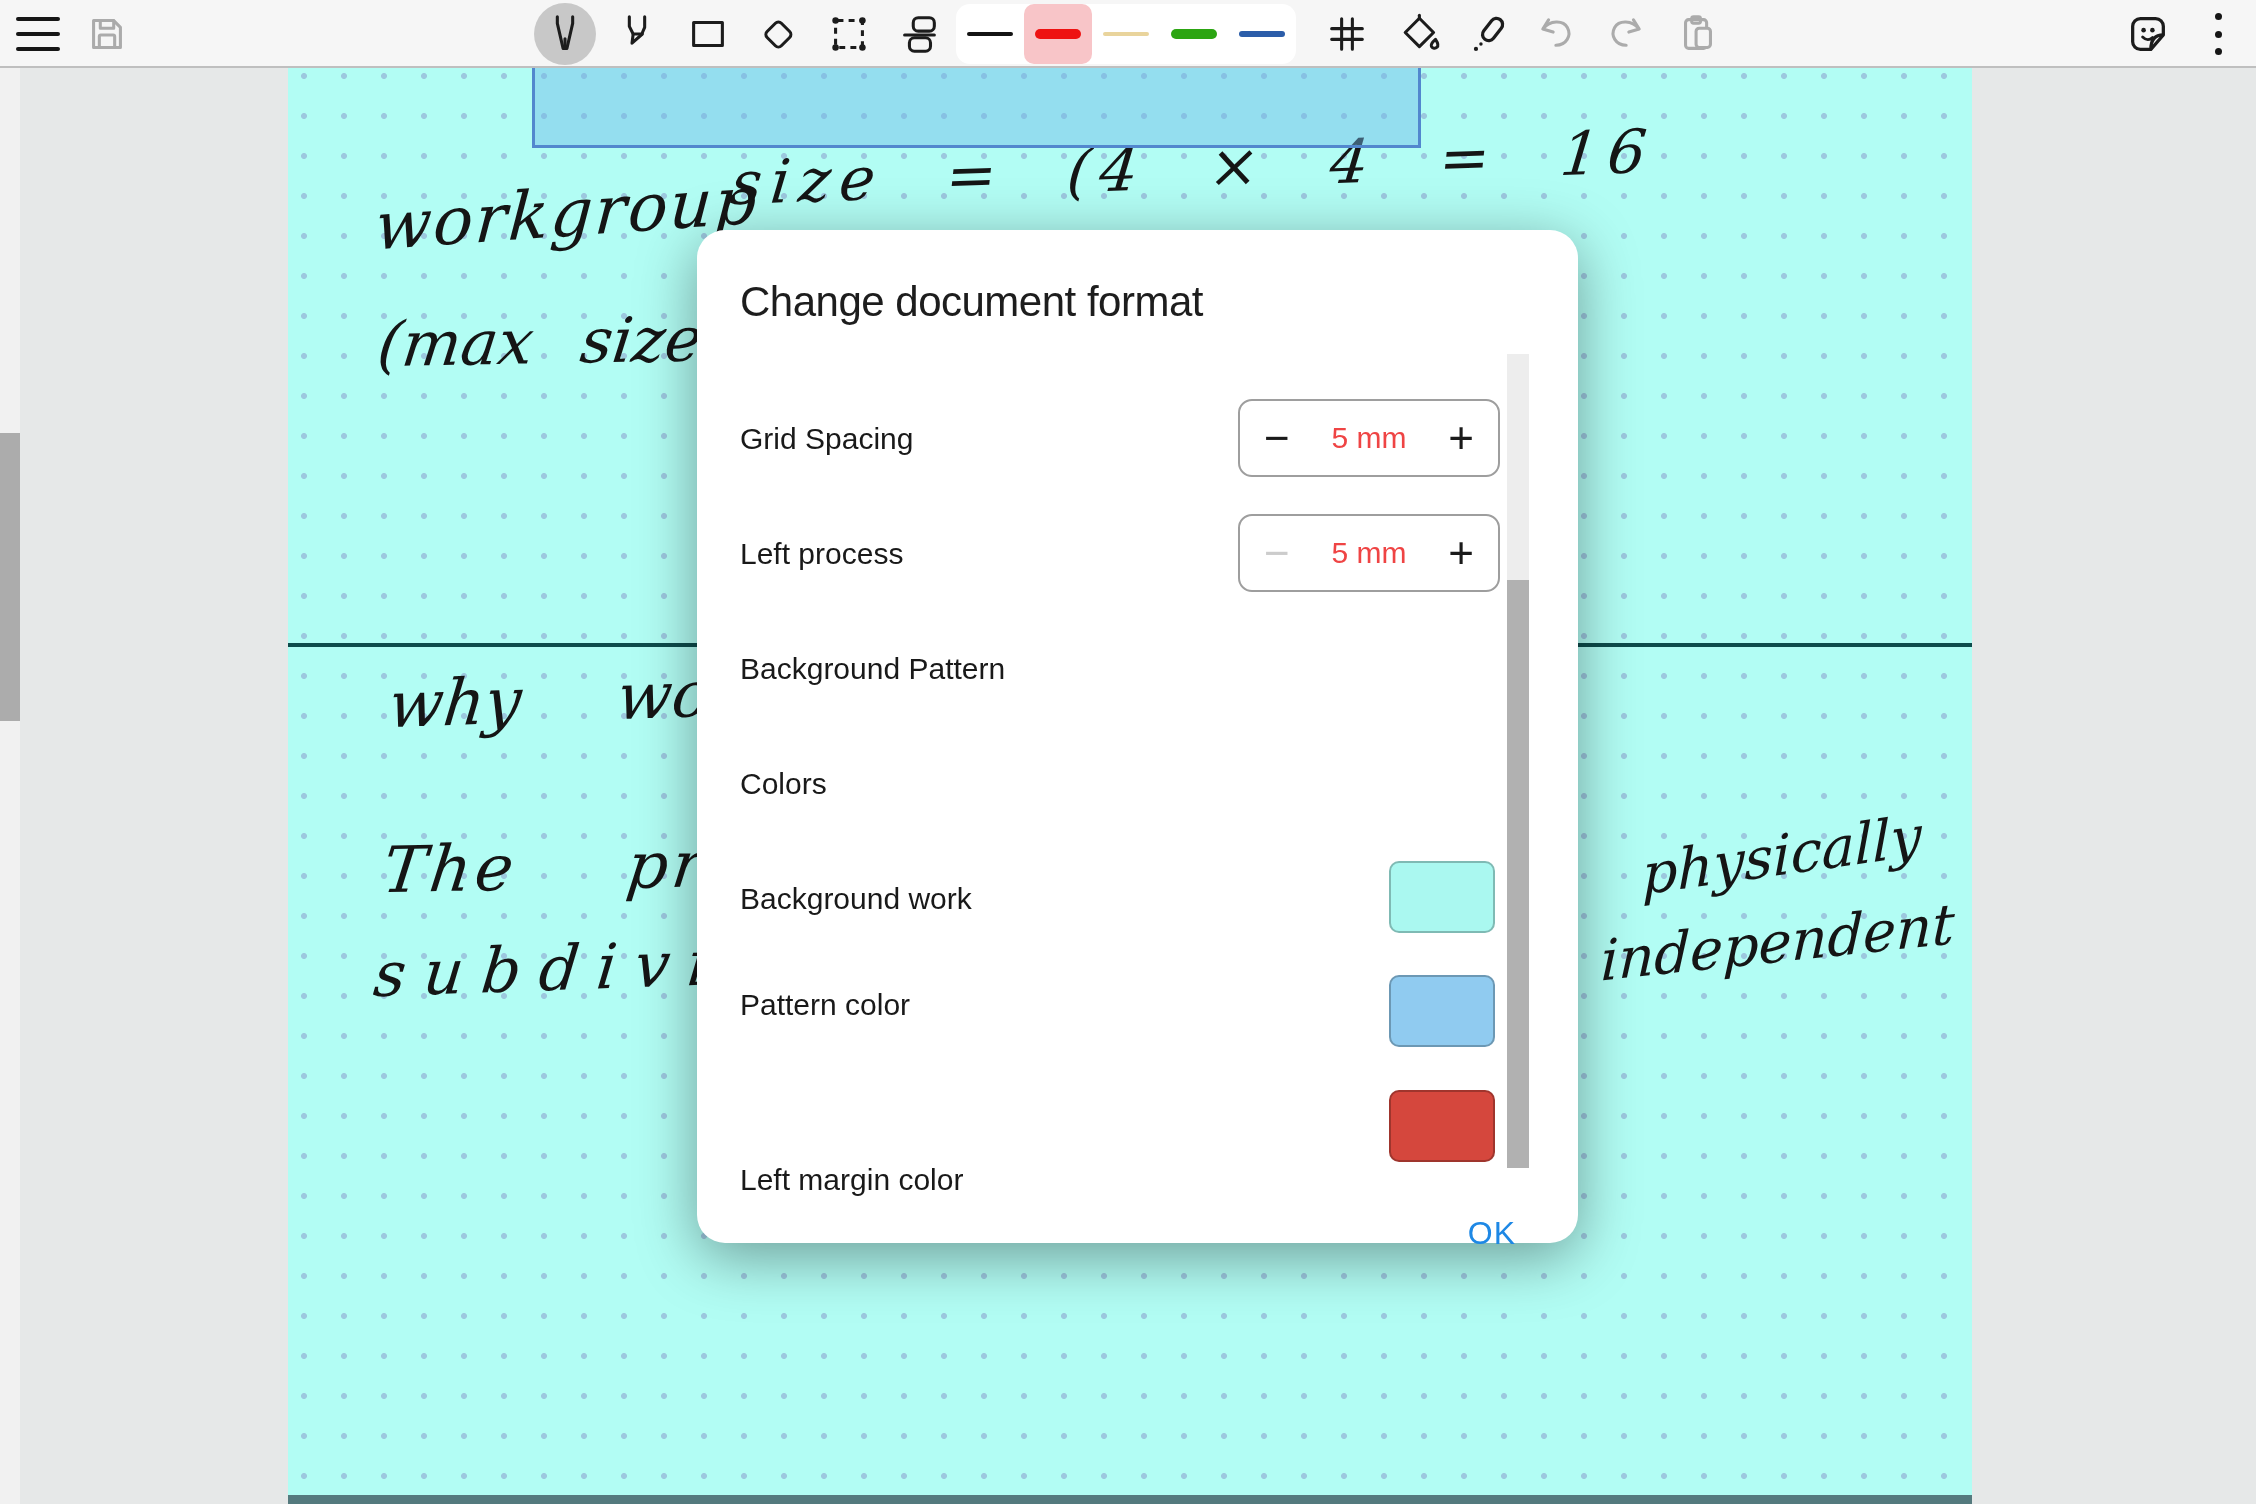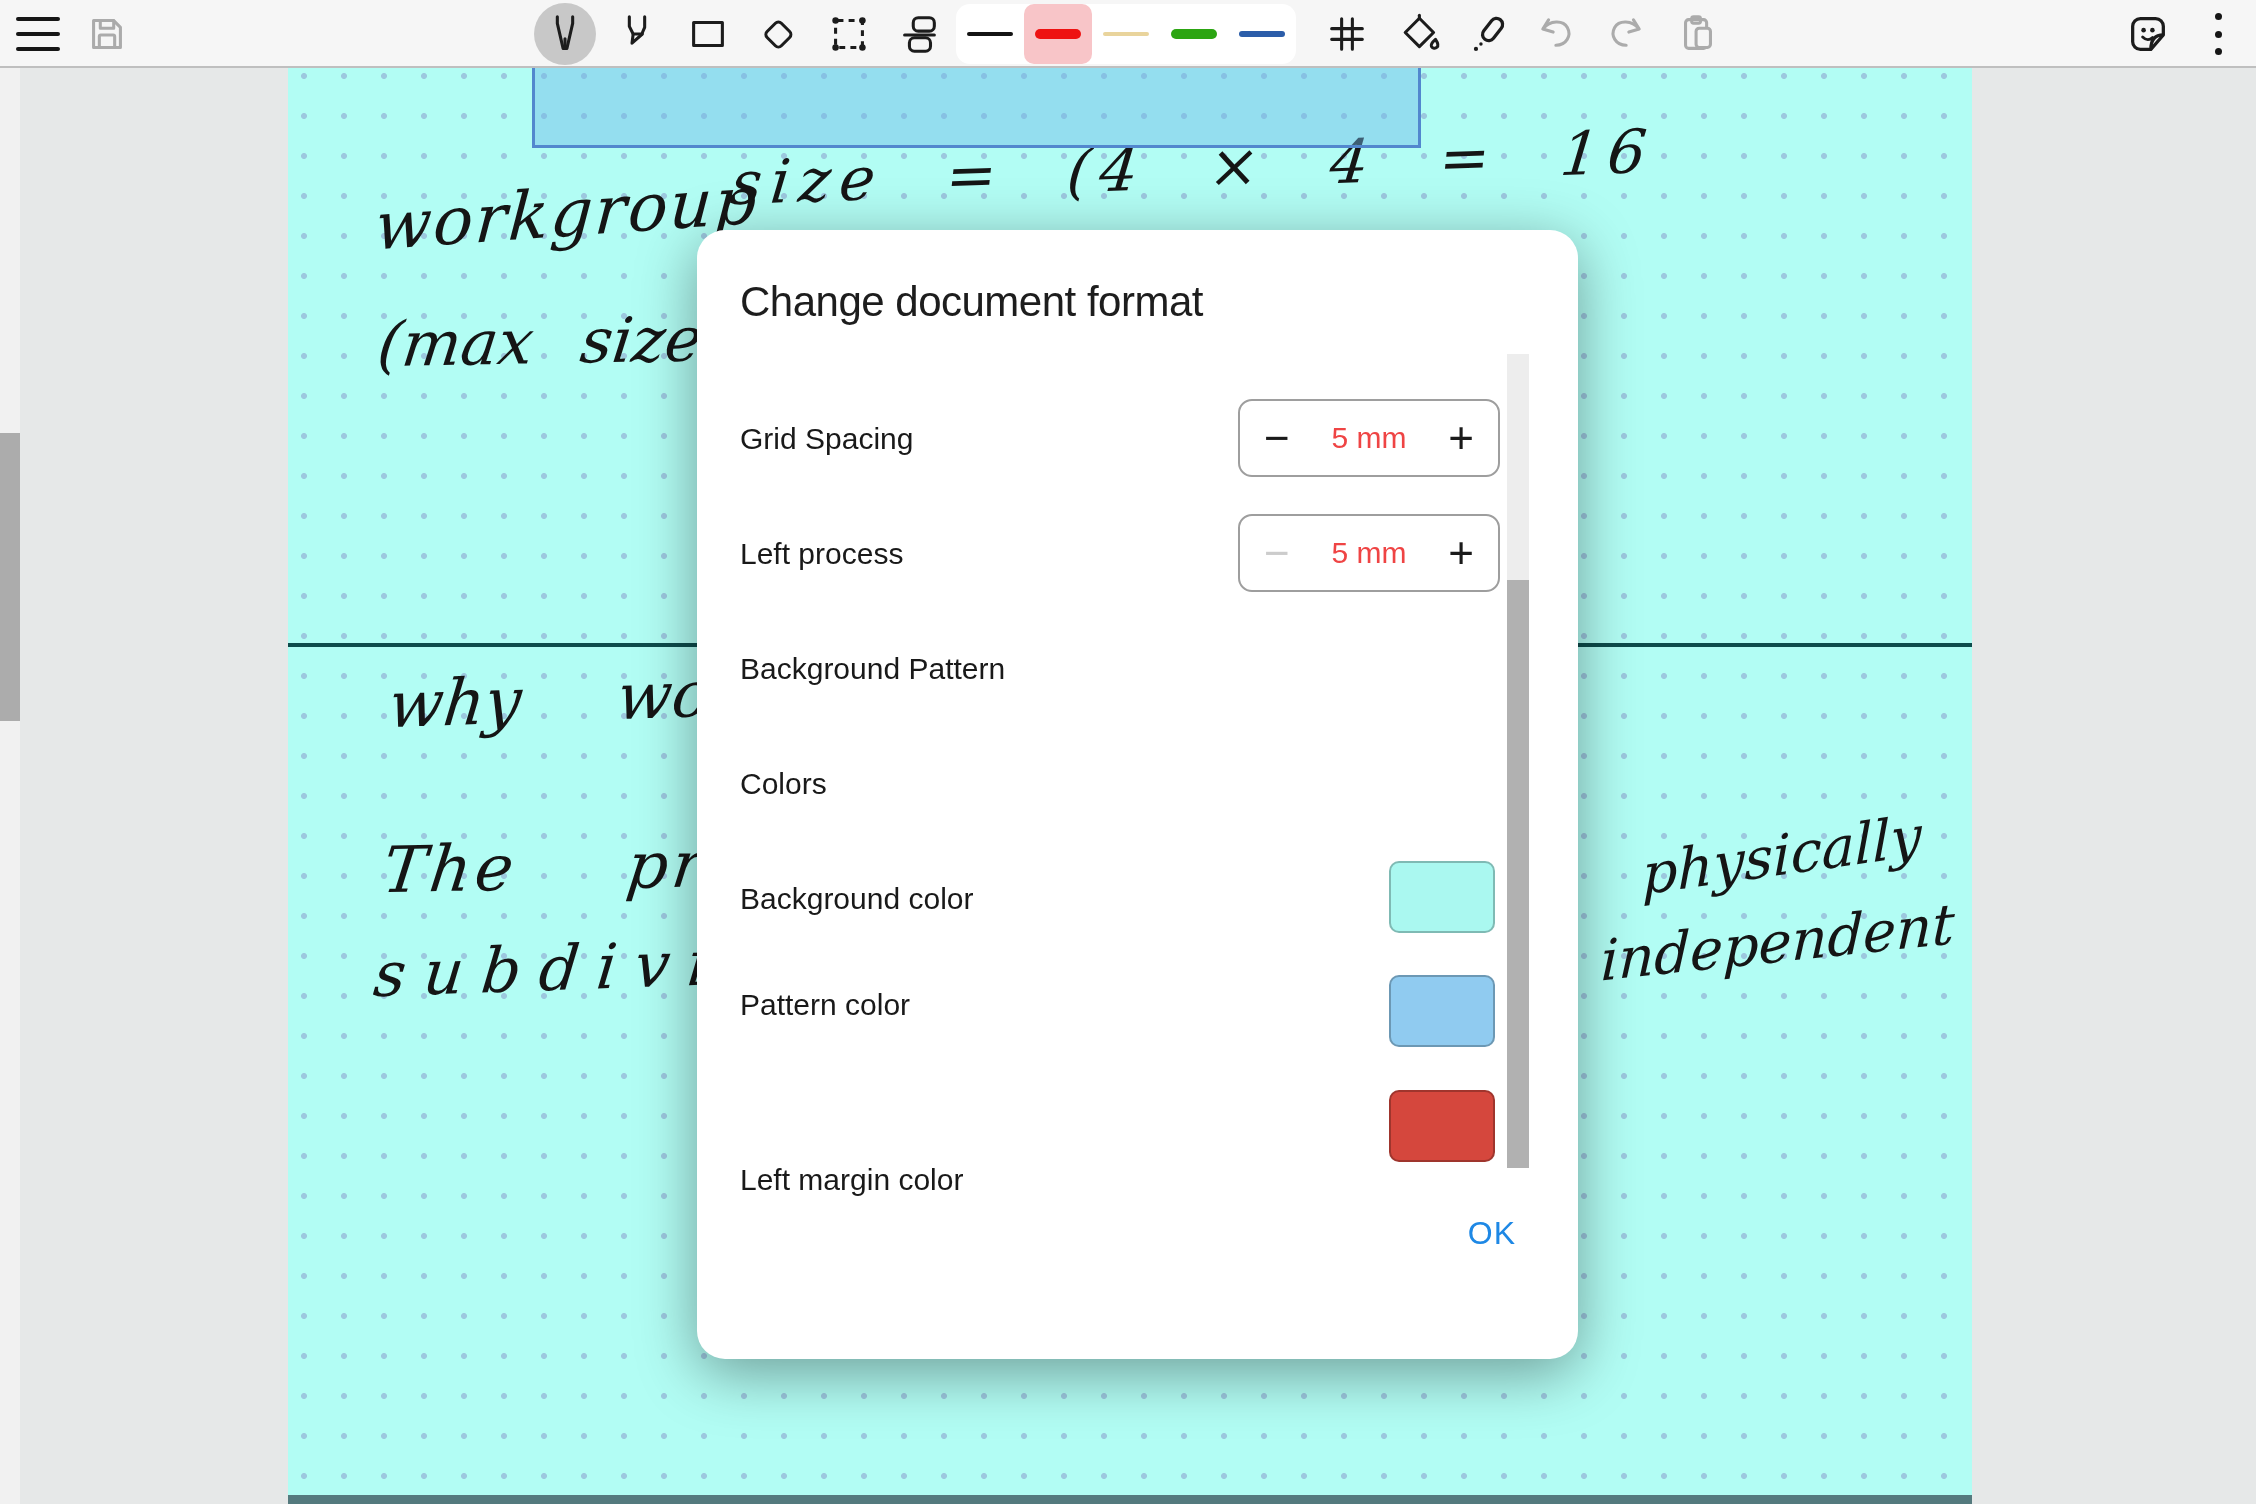--- a/index.html
+++ b/index.html
@@ -56,21 +56,21 @@
   .stroke-slot { position:relative; width:68px; height:60px; display:flex; align-items:center; justify-content:center; }
   .stroke-slot.sel { background:#f8c5c8; border-radius:10px; }
   .stroke-line { border-radius:5px; }
   .w-thin  { width:46px; height:4px; }
   .w-thick { width:46px; height:10px; }
   .w-med   { width:46px; height:6px; }
   .kebab { position:absolute; left:2206px; top:13px; width:24px; height:42px; display:flex; flex-direction:column; align-items:center; justify-content:space-between; }
   .kebab div { width:7px; height:7px; border-radius:50%; background:#161616; }
   
   .dialog {
-    position:absolute; left:697px; top:230px; width:881px; height:1129px; background:#ffffff;
+    position:absolute; left:697px; top:230px; width:881px; height:1013px; background:#ffffff;
     border-radius:28px; box-shadow:0 14px 60px rgba(0,0,0,0.38); z-index:30;
   }
   .dlg-title { position:absolute; left:43px; top:48px; font-size:42px; color:#1d1d1d; letter-spacing:-0.5px; }
   .dlg-row-label { position:absolute; left:43px; font-size:30px; color:#191919; }
   .stepper {
     position:absolute; left:541px; width:262px; height:78px; border:2px solid #9e9e9e; border-radius:14px;
     background:#fff; display:flex; align-items:center; justify-content:space-between; padding:0 24px;
   }
   .step-btn { font-size:44px; color:#1a1a1a; line-height:1; font-weight:500; }
   .step-btn.dis { color:#cccccc; }
@@ -292,21 +292,21 @@
     <div class="stepper" style="top:284px">
       <span class="step-btn dis">−</span>
       <span class="step-val">5 mm</span>
       <span class="step-btn">+</span>
     </div>
 
     <div class="dlg-row-label" style="top:422px">Background Pattern</div>
 
     <div class="dlg-row-label" style="top:537px">Colors</div>
 
-    <div class="dlg-row-label" style="top:652px">Background color</div>
+    <div class="dlg-row-label" style="top:652px">Background work</div>
     <div class="swatch" style="top: 631px; background-color: rgb(170, 248, 240);"></div>
 
     <div class="dlg-row-label" style="top:758px">Pattern color</div>
     <div class="swatch" style="top: 745px; background-color: rgb(144, 203, 240);"></div>
 
     <div class="dlg-row-label" style="top:933px">Left margin color</div>
     <div class="swatch" style="top: 860px; background-color: rgb(213, 71, 61);"></div>
 
     <div class="ok-btn">OK</div>
 

